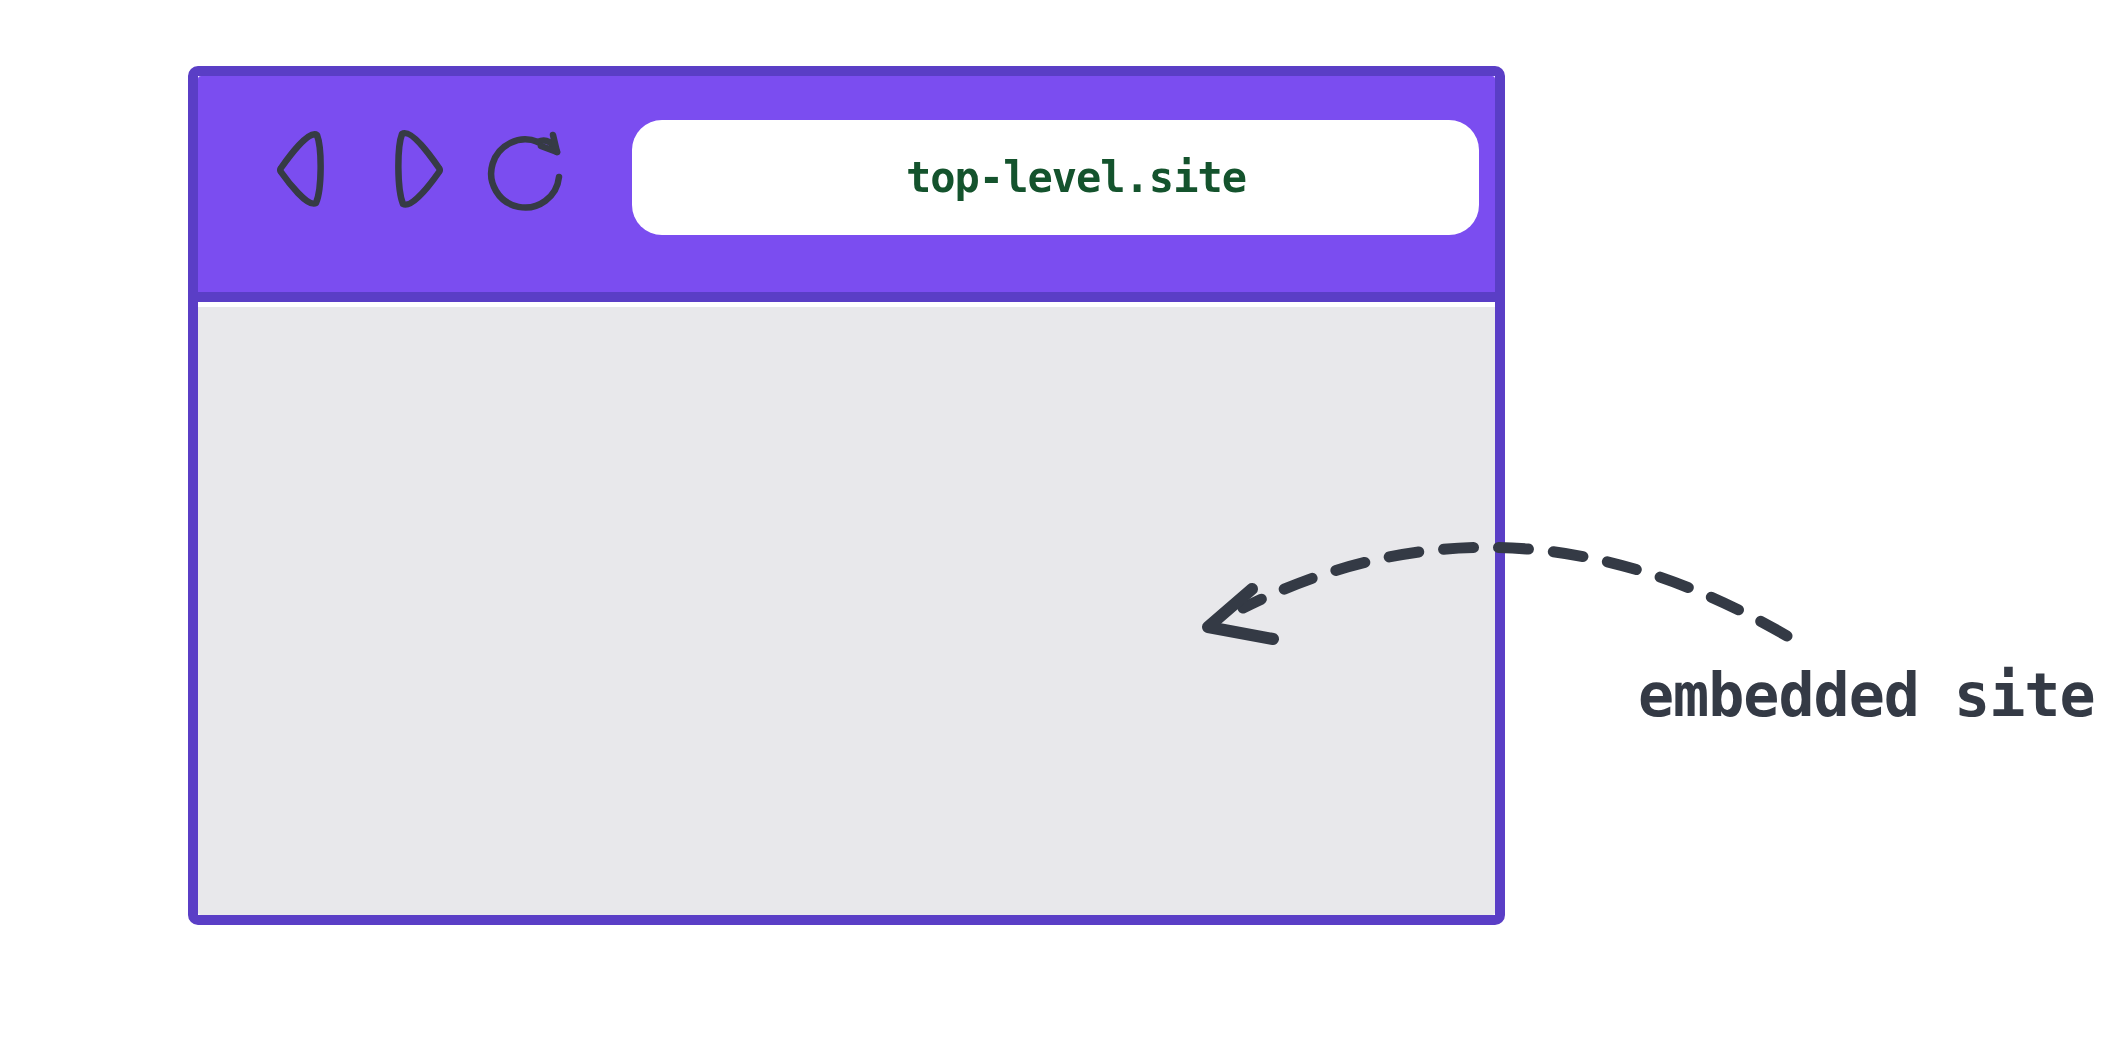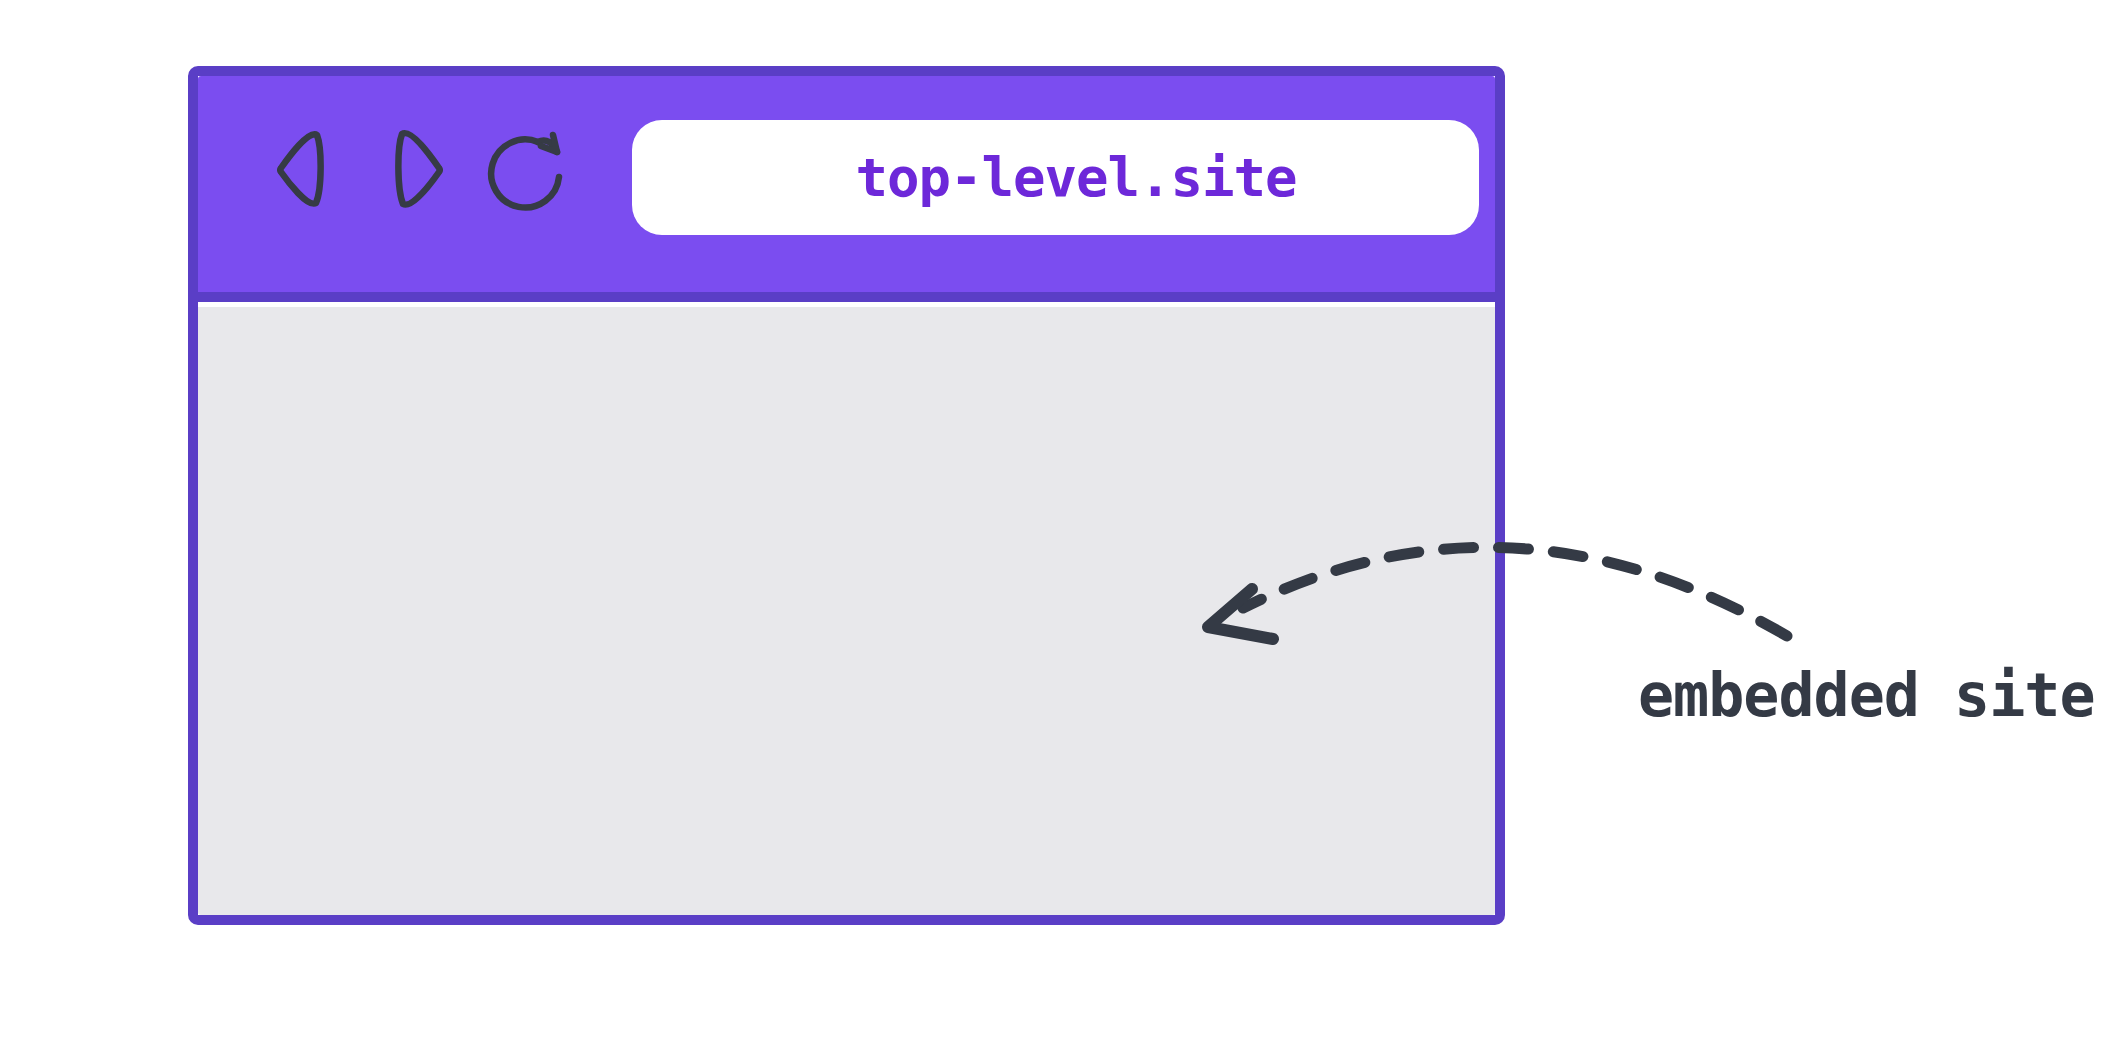--- a/index.html
+++ b/index.html
@@ -45,21 +45,21 @@
   .btn-forward{left:188px;top:50px;}
   .btn-reload{left:286px;top:44px;}
   .url-bar{
     position:absolute;left:434px;top:44px;
     width:847px;height:115px;
     background:var(--urlbar-bg);
     border-radius:30px;
     display:flex;align-items:center;justify-content:center;
   }
   .url-text{
-    font-size:54px;font-weight:600;color:#6d28d9;
+    font-size:42px;font-weight:600;color:#14532d;
     letter-spacing:-1px;
     margin-left:41px;
   }
   .viewport{
     flex:1;margin-top:5px;
     background:var(--viewport-bg);
     border-radius:0 0 3px 3px;
   }
   .iframe-box{
     position:absolute;left:507px;top:493px;

